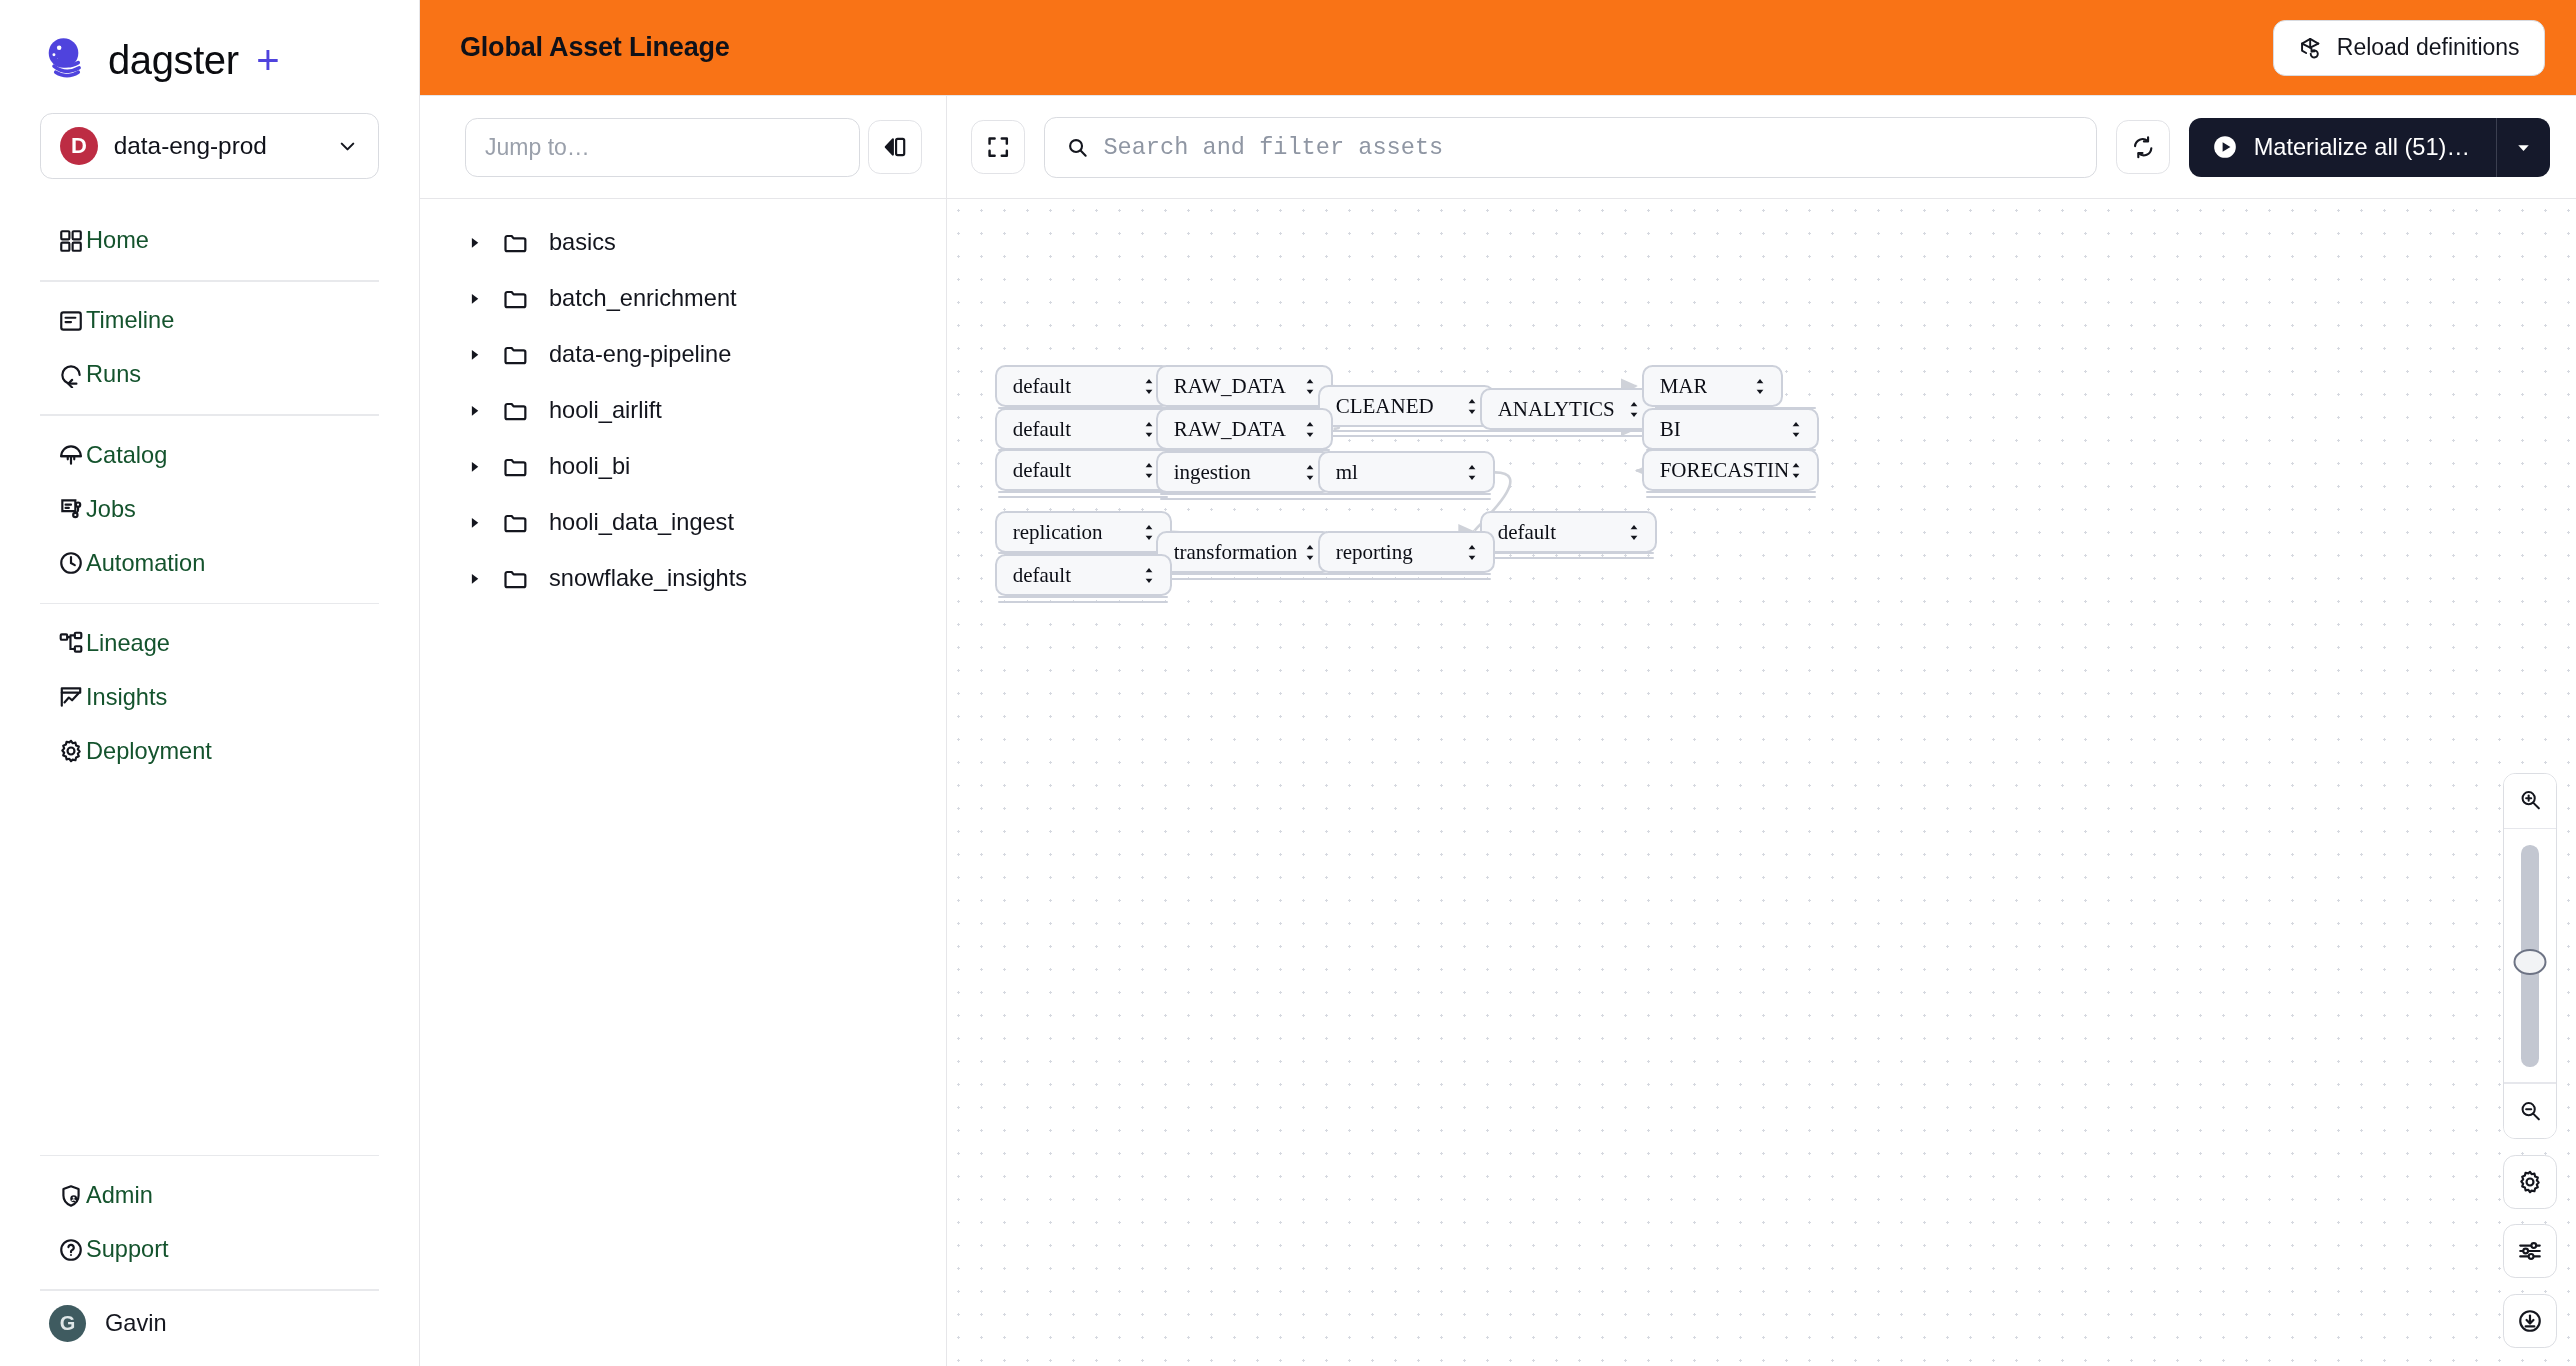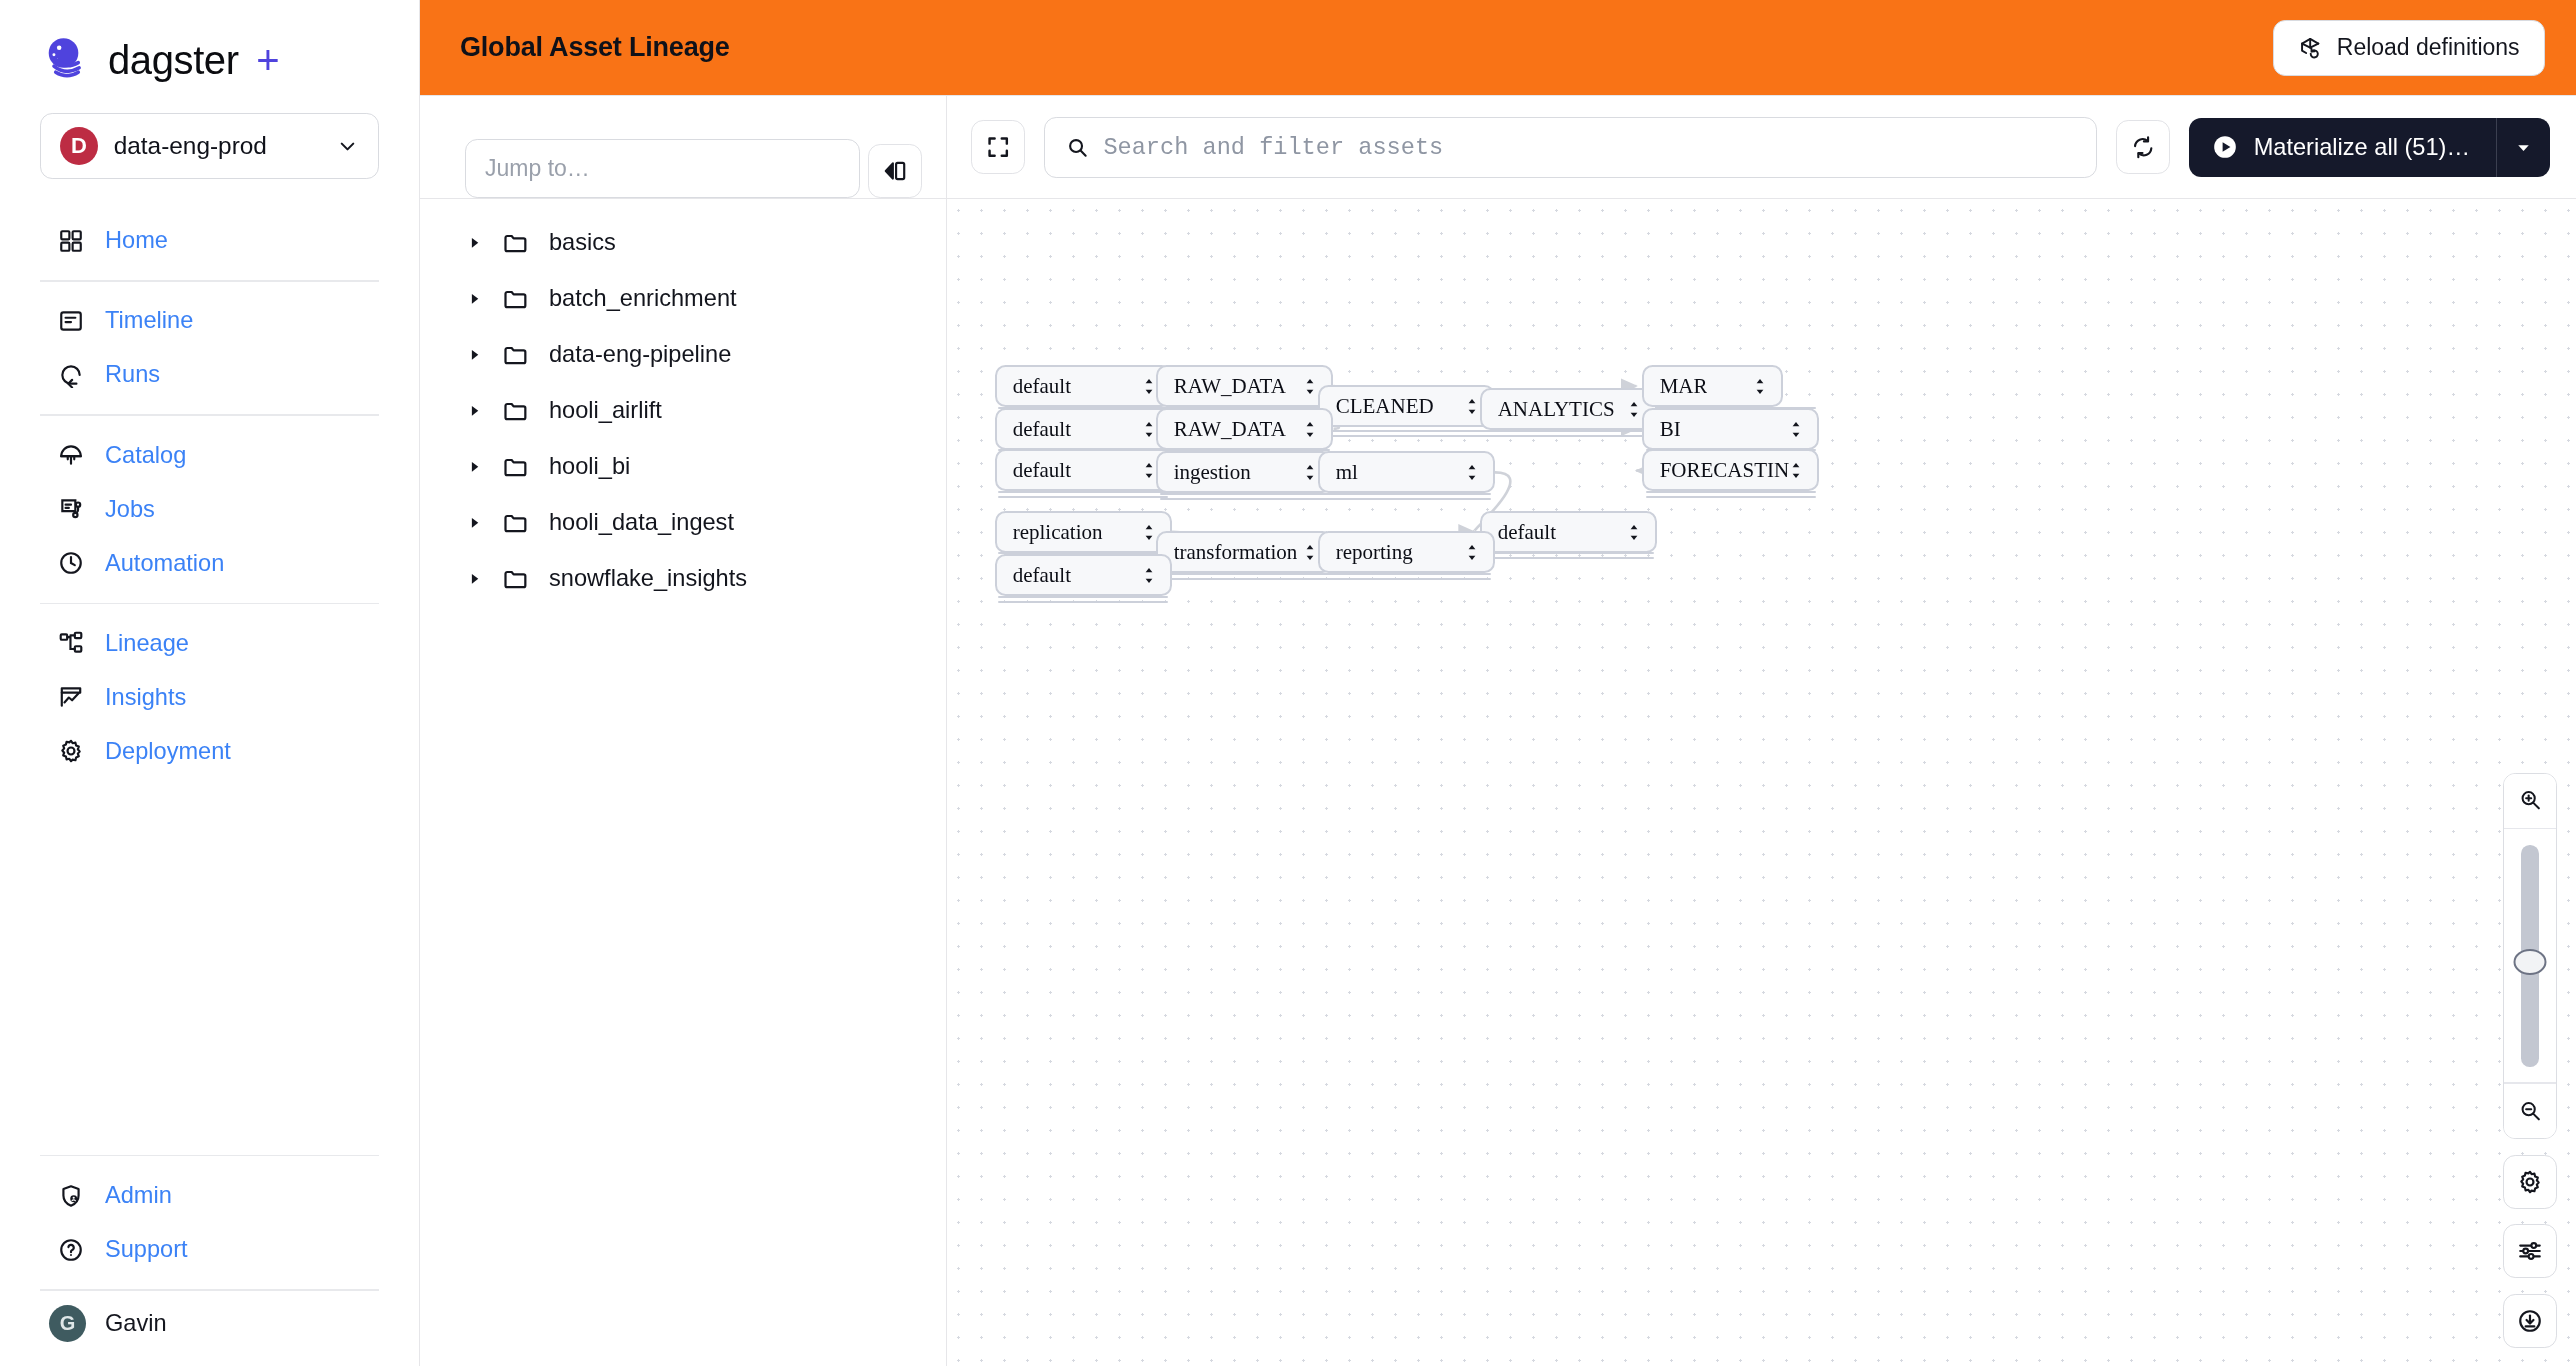--- a/index.html
+++ b/index.html
@@ -47,25 +47,25 @@
     display: flex; align-items: center; justify-content: center;
     font-size: 22px; font-weight: 700; flex: 0 0 38px;
   }
   .dep-name { font-size: 24.4px; color: #0f1119; flex: 1; }
   .chev { flex: 0 0 auto; }
 
   .nav { margin-top: 23px; display: flex; flex-direction: column; }
   .nav-sec { padding: 12.2px 0; }
   .nav-divider { height: 1.7px; background: #e8e9ec; margin: 0 40px; }
   .nav-item {
-    display: flex; align-items: center; gap: 19px;
+    display: flex; align-items: center; 
     padding: 0 0 0 56px;
     height: 54px;
     cursor: pointer;
-    color: #3b82f6;
+    color: #14532d;
     font-size: 23.6px;
   }
   .nav-ico { width: 30px; height: 30px; flex: 0 0 30px; display: flex; align-items: center; justify-content: center; }
   .nav-label { line-height: 1; }
 
   .sidebar-bottom { position: absolute; left: 0; right: 0; bottom: 0; padding-bottom: 10.5px; }
 
   .user-row {
     display: flex; align-items: center; gap: 19px;
     padding-left: 49px; height: 66px; cursor: pointer; font-size: 23.6px; color: #15171f;
@@ -97,21 +97,21 @@
   }
 
   .toolbar {
     height: 103px; flex: 0 0 103px;
     display: flex; align-items: center;
     border-bottom: 1.7px solid #e6e6e9;
     background: #fff;
   }
   .toolbar-left {
     width: 527px; flex: 0 0 527px;
-    display: flex; align-items: flex-end; gap: 8px;
+    display: flex; align-items: center; gap: 8px;
     padding: 0 24.4px 0 45px;
     height: 100%;
     border-right: 1.7px solid #e6e6e9;
   }
   .jump-input {
     flex: 1; height: 59px;
     border: 1.7px solid #d9dbe0; border-radius: 12.2px;
     padding: 0 19px; font-size: 23px; color: #14161e;
     font-family: "Liberation Sans", sans-serif;
     background: #fff;

